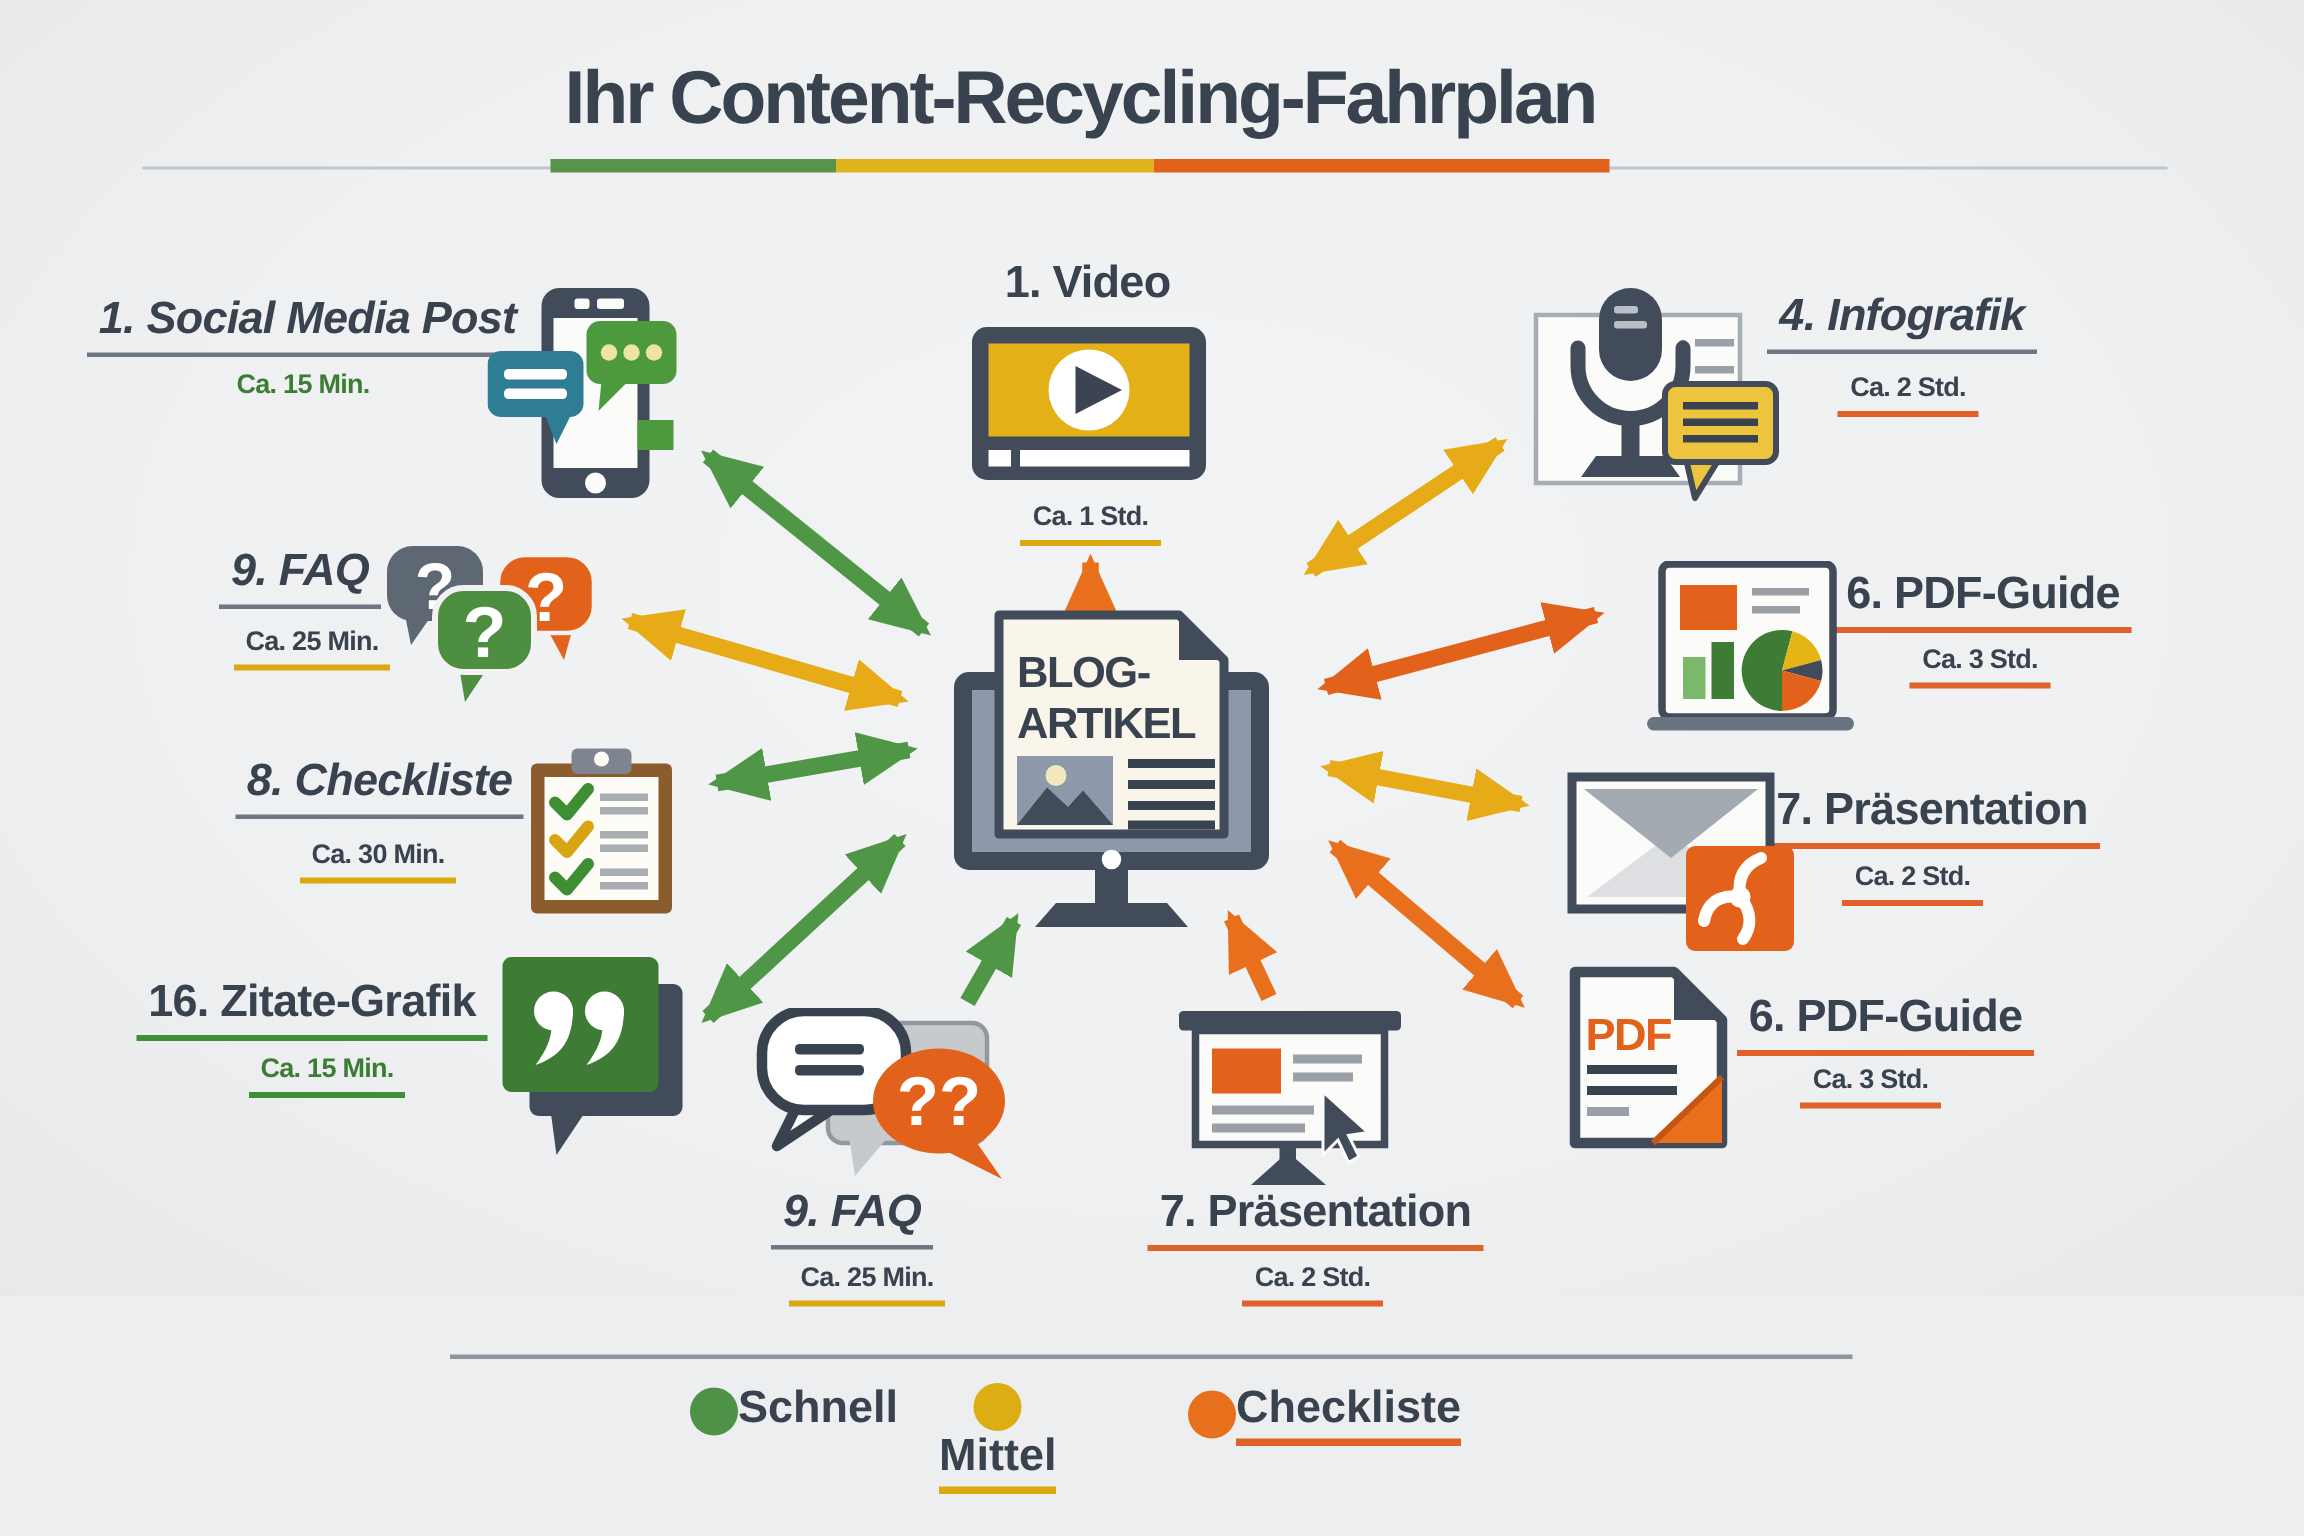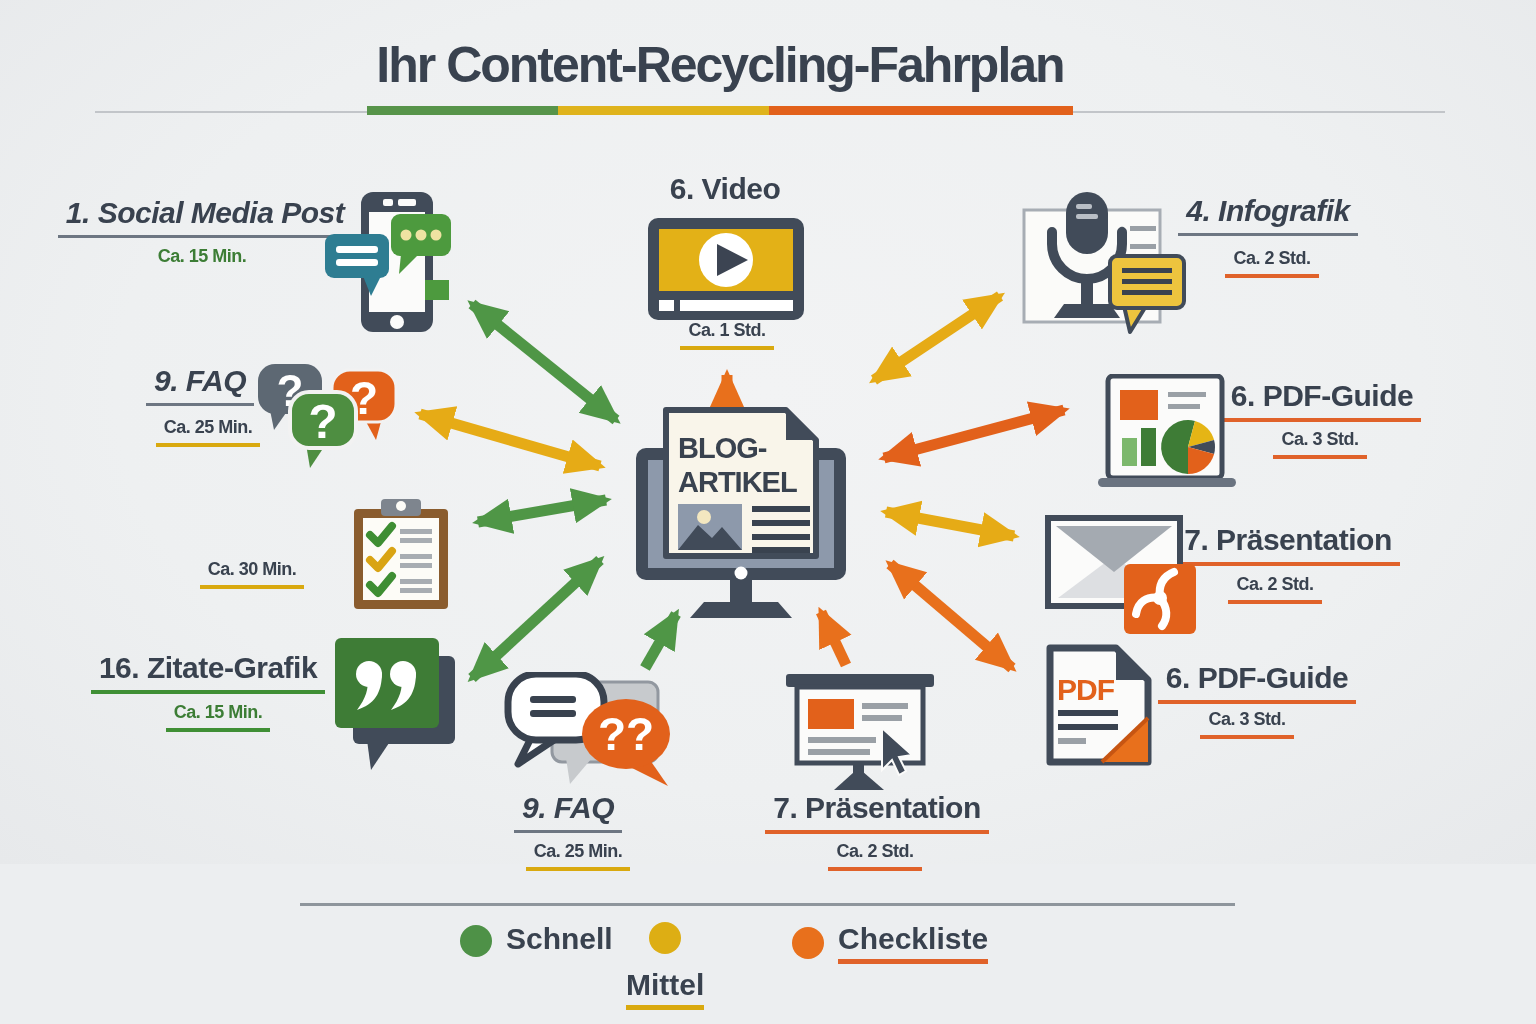--- a/index.html
+++ b/index.html
@@ -28,21 +28,21 @@
   .time{font-size:18px;letter-spacing:-0.5px;}
   .u-gray .t{border-bottom:3px solid #6d7682;font-style:italic;}
   .u-gold .t{border-bottom:4px solid #d9a90f;}
   .u-orange .t{border-bottom:4px solid #e0622a;}
   .u-green .t{border-bottom:4px solid #3f8f35;}
   .u-none .t{border-bottom:none;padding-bottom:0;}
   .c-green{color:#3c7d35;}
   .icon{position:absolute;}
   .arrows{position:absolute;left:0;top:0;}
   .legend-item{
-    position:absolute;display:flex;align-items:center;gap:14px;
+    position:absolute;display:flex;align-items:center;gap:0;
     font-size:30px;font-weight:bold;color:#39424f;
   }
   .dot{width:32px;height:32px;border-radius:50%;flex:0 0 auto;}
   .dot-green{background:#4e9147;}
   .dot-gold{background:#ddae14;}
   .dot-orange{background:#e8701c;}
   .legend-label{display:inline-block;padding-bottom:3px;}
   .legend-label.u-g{border-bottom:5px solid #d9a90f;}
   .legend-label.u-o{border-bottom:5px solid #e0622a;}
 </style>
@@ -79,29 +79,30 @@
     <line x1="645" y1="668" x2="676" y2="614" stroke="#4f9646" stroke-width="11" marker-end="url(#mh-green)"></line>
     <line x1="846" y1="665" x2="821" y2="612" stroke="#e8701c" stroke-width="11" marker-end="url(#mh-orange)"></line>
     <line x1="884" y1="458" x2="1064" y2="410" stroke="#e2611b" stroke-width="11" marker-start="url(#mh-rust)" marker-end="url(#mh-rust)"></line>
     <line x1="886" y1="512" x2="1014" y2="536" stroke="#e6ab16" stroke-width="11" marker-start="url(#mh-gold)" marker-end="url(#mh-gold)"></line>
     <line x1="890" y1="564" x2="1012" y2="668" stroke="#e8701c" stroke-width="11" marker-start="url(#mh-orange)" marker-end="url(#mh-orange)"></line>
   </svg>
 
   <div class="lbl name u-gray" style="left:45px;top:196px;width:320px;"><span class="t">1. Social Media Post</span></div>
   <div class="lbl time u-none c-green" style="left:72px;top:246px;width:260px;"><span class="t">Ca. 15 Min.</span></div>
 
-  <div class="lbl name u-none" style="left:625px;top:172px;width:200px;"><span class="t">6. Video</span></div>
-  <div class="lbl time u-gold" style="left:627px;top:320px;width:200px;"><span class="t">Ca. 1 Std.</span></div>
+  <div class="lbl name u-none" style="left:625px;top:172px;width:200px;"><span class="t">1. Video</span></div>
+  <div class="lbl time u-gold" style="left:627px;top:334px;width:200px;"><span class="t">Ca. 1 Std.</span></div>
 
   <div class="lbl name u-gray" style="left:1118px;top:194px;width:300px;"><span class="t">4. Infografik</span></div>
   <div class="lbl time u-orange" style="left:1142px;top:248px;width:260px;"><span class="t">Ca. 2 Std.</span></div>
 
   <div class="lbl name u-gray" style="left:80px;top:364px;width:240px;"><span class="t">9. FAQ</span></div>
   <div class="lbl time u-gold" style="left:68px;top:417px;width:280px;"><span class="t">Ca. 25 Min.</span></div>
 
+  <div class="lbl name u-gray" style="left:103px;top:504px;width:300px;"><span class="t">8. Checkliste</span></div>
   <div class="lbl time u-gold" style="left:112px;top:559px;width:280px;"><span class="t">Ca. 30 Min.</span></div>
 
   <div class="lbl name u-green" style="left:38px;top:651px;width:340px;"><span class="t">16. Zitate-Grafik</span></div>
   <div class="lbl time u-green c-green" style="left:78px;top:702px;width:280px;"><span class="t">Ca. 15 Min.</span></div>
 
   <div class="lbl name u-orange" style="left:1172px;top:379px;width:300px;"><span class="t">6. PDF-Guide</span></div>
   <div class="lbl time u-orange" style="left:1190px;top:429px;width:260px;"><span class="t">Ca. 3 Std.</span></div>
 
   <div class="lbl name u-orange" style="left:1128px;top:523px;width:320px;"><span class="t">7. Präsentation</span></div>
   <div class="lbl time u-orange" style="left:1145px;top:574px;width:260px;"><span class="t">Ca. 2 Std.</span></div>

